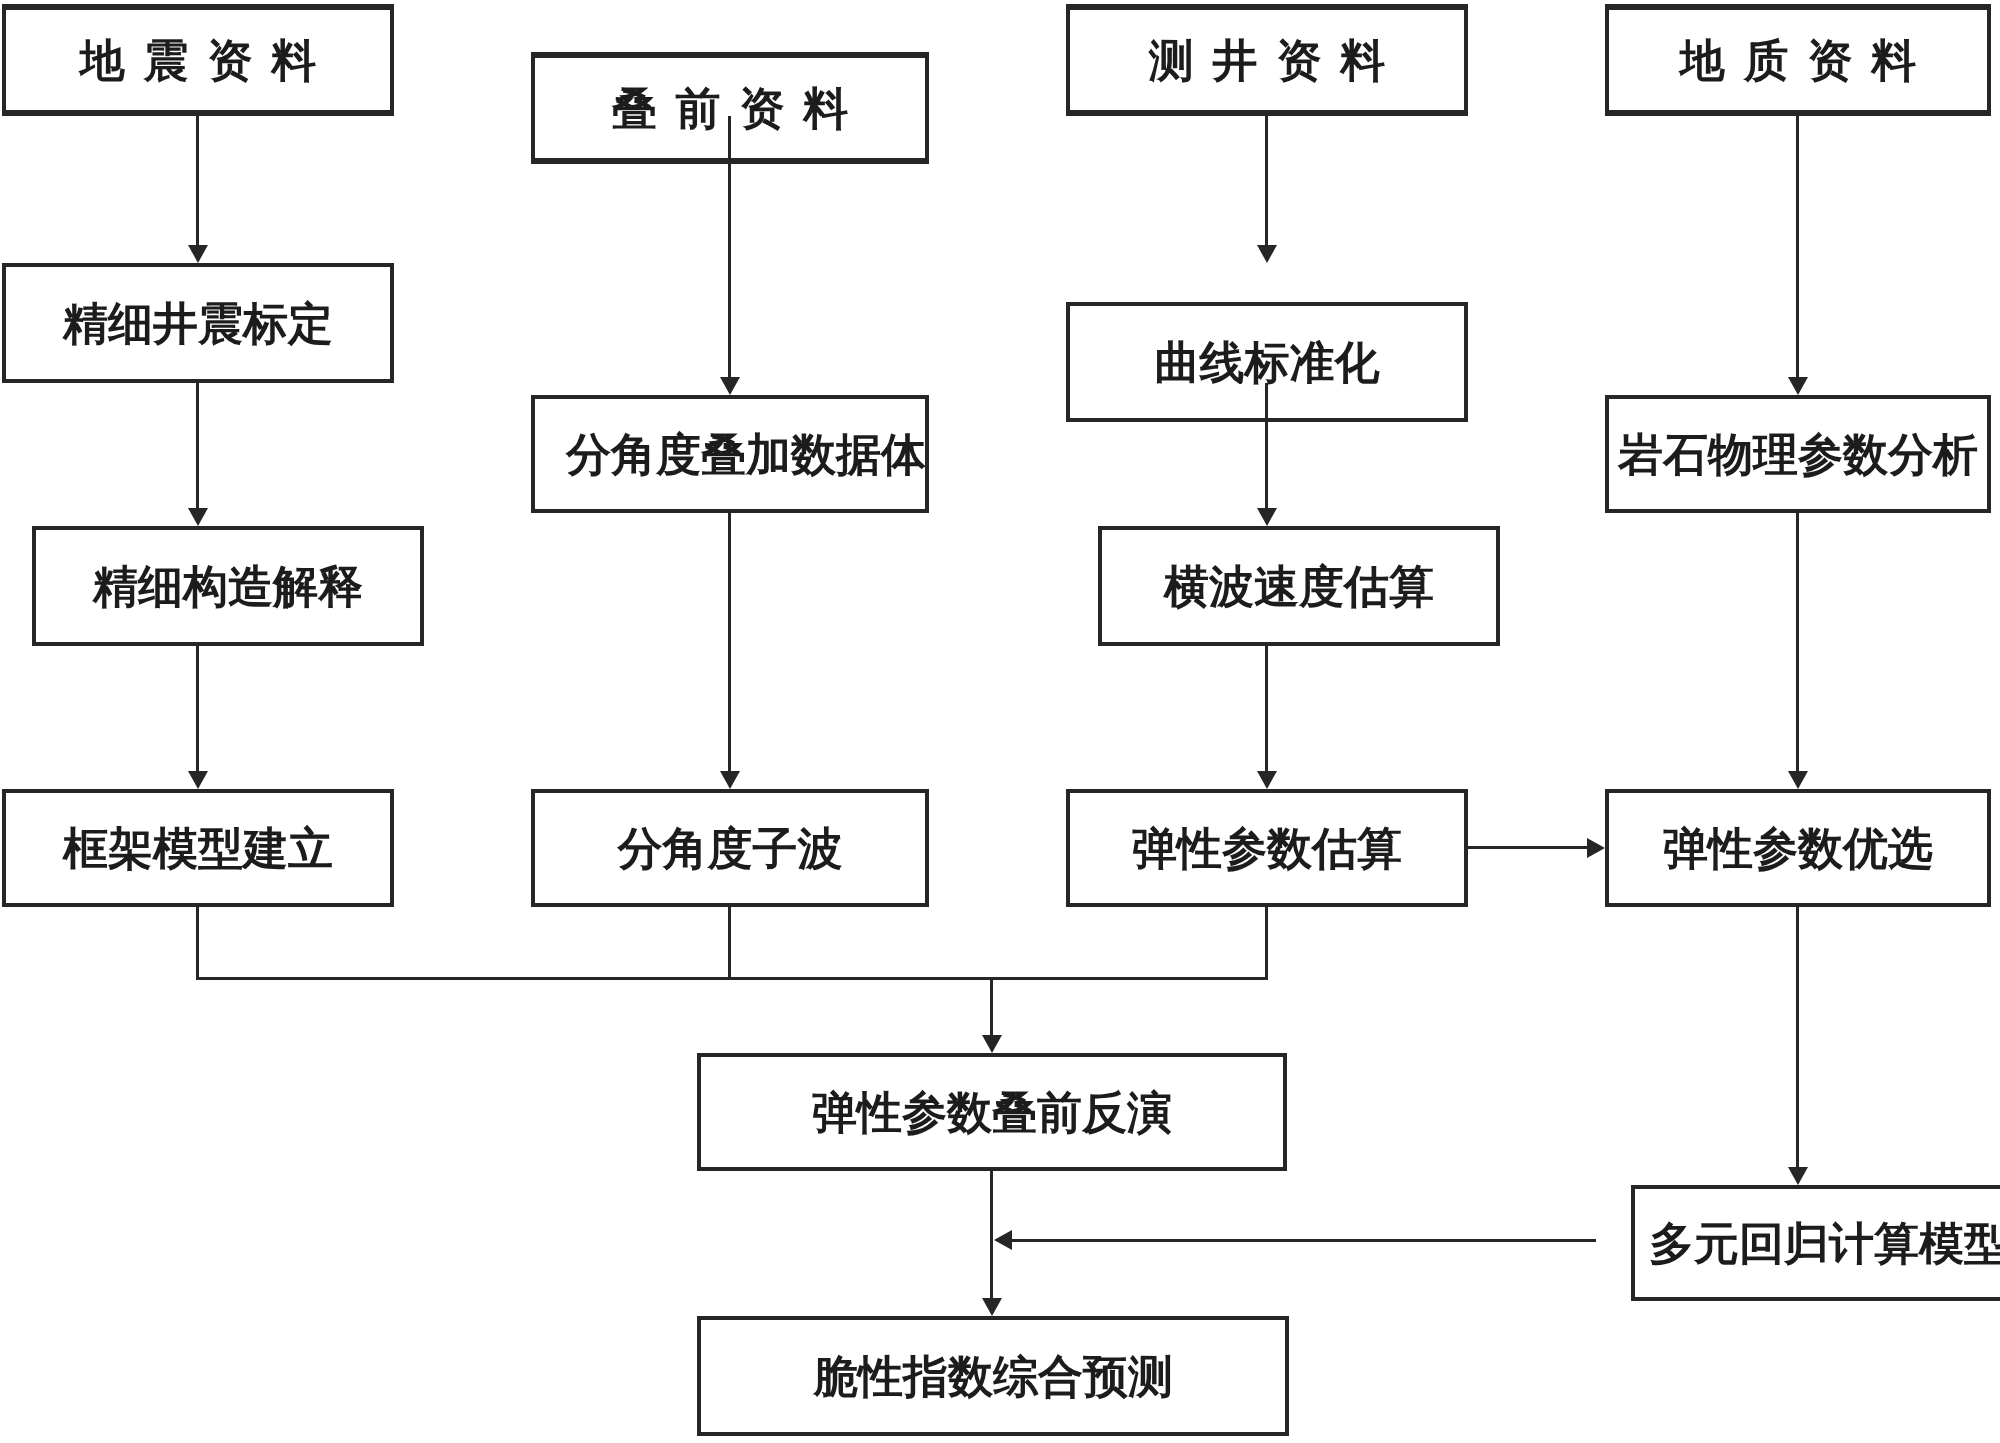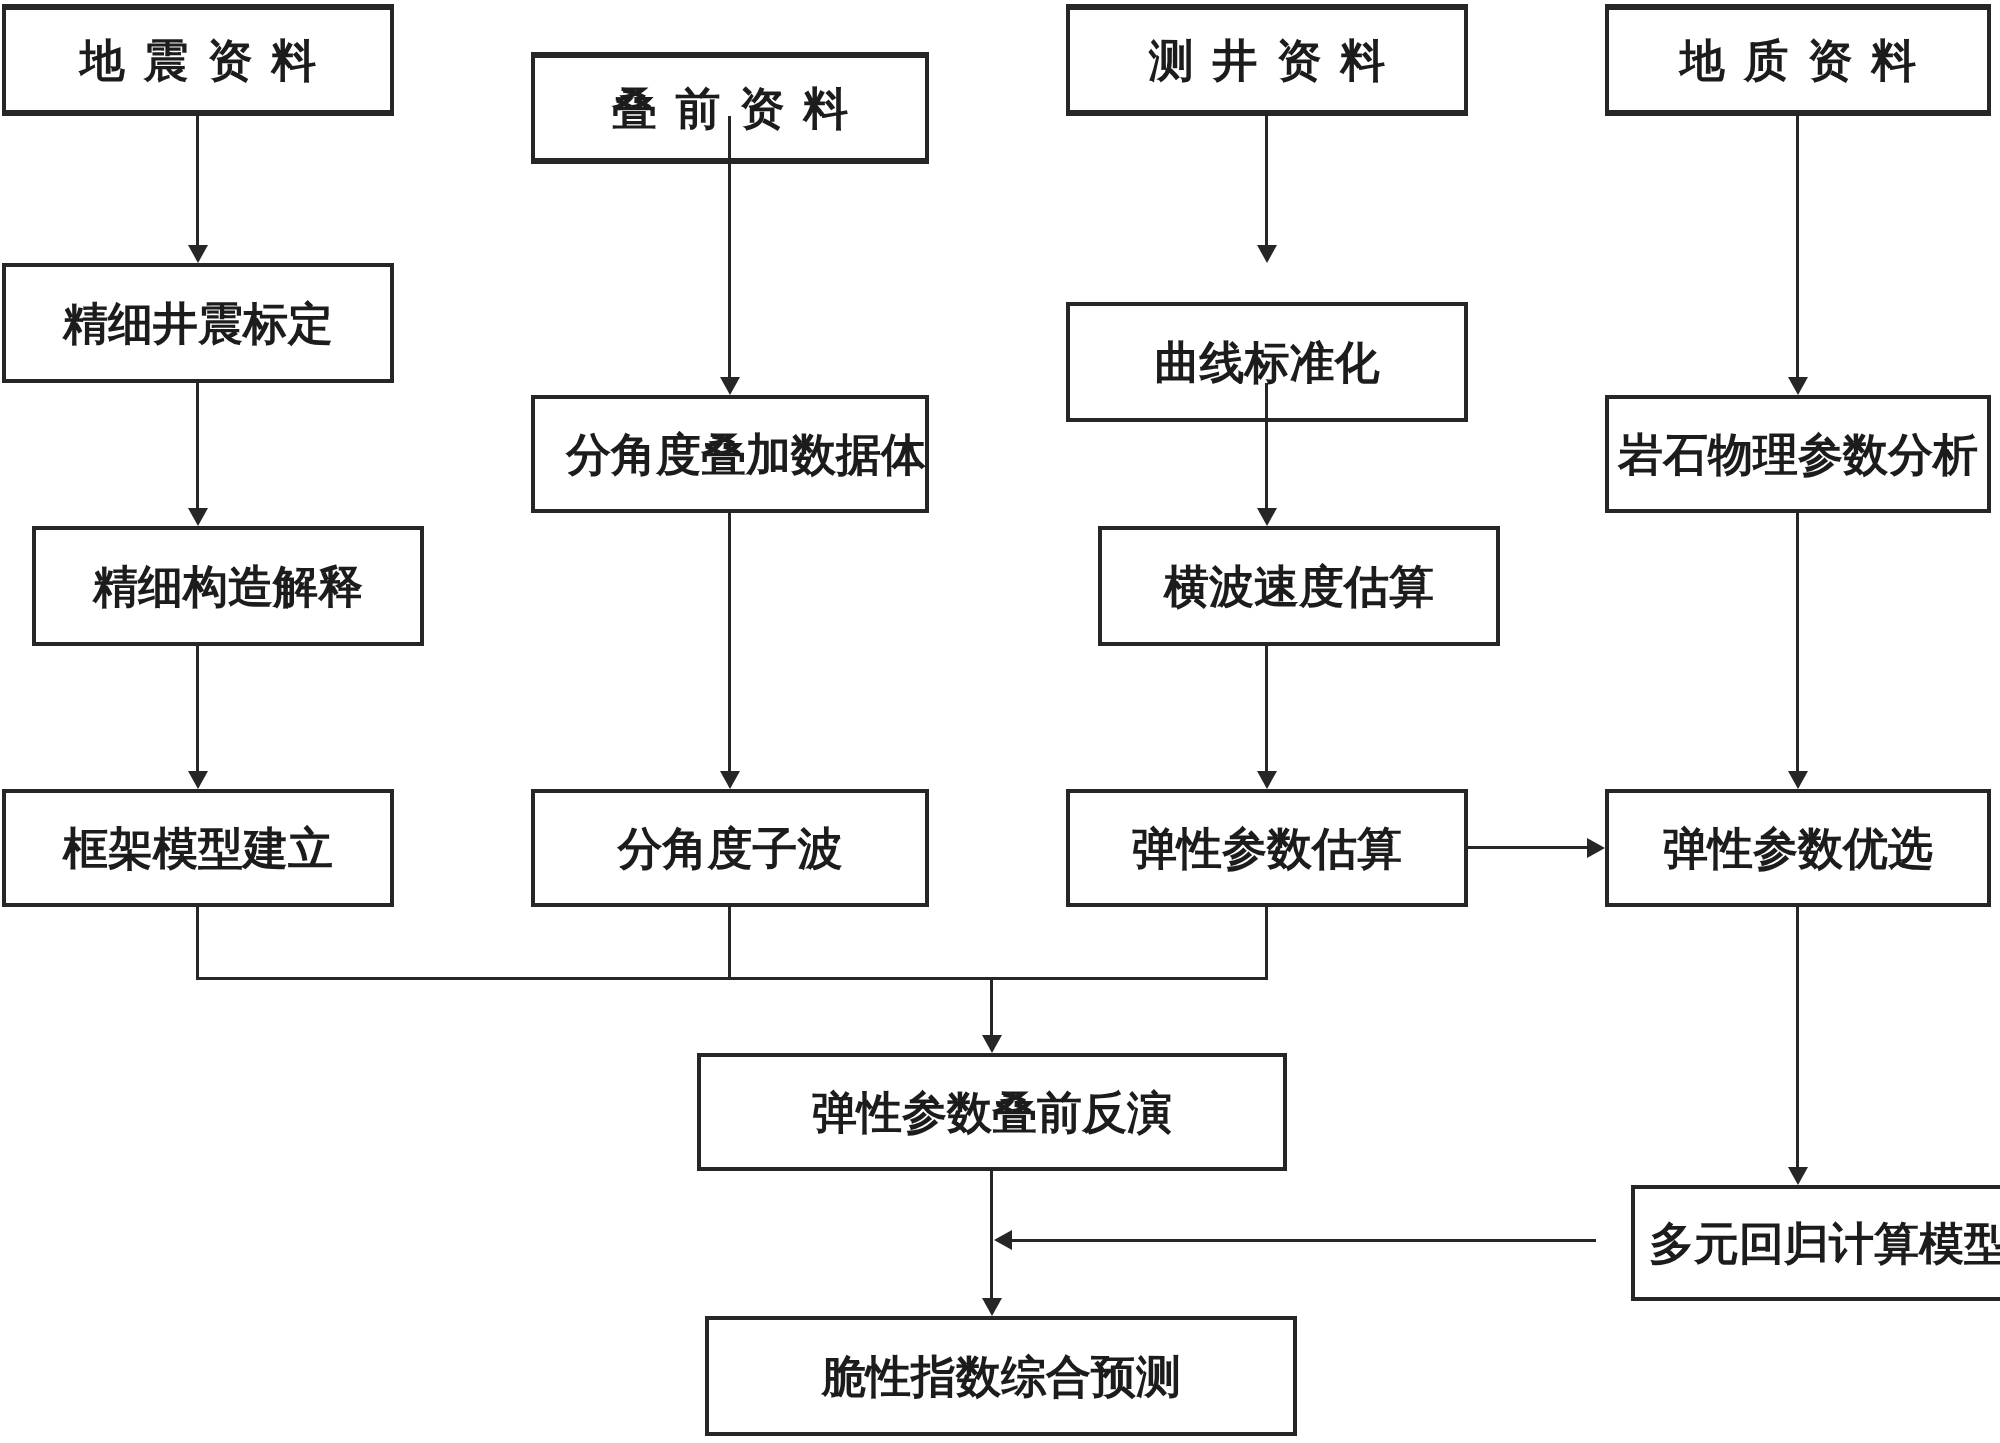--- a/index.html
+++ b/index.html
@@ -61,21 +61,21 @@
   <div class="node" style="left:2px;top:526px;width:392px;height:120px;margin-left:30px;">精细构造解释</div>
   <div class="node" style="left:1066px;top:526px;width:402px;height:120px;margin-left:32px;">横波速度估算</div>
 
   <div class="node" style="left:2px;top:789px;width:392px;height:118px;">框架模型建立</div>
   <div class="node" style="left:531px;top:789px;width:398px;height:118px;">分角度子波</div>
   <div class="node" style="left:1605px;top:789px;width:386px;height:118px;">弹性参数优选</div>
   <div class="node" style="left:1066px;top:789px;width:402px;height:118px;">弹性参数估算</div>
 
   <div class="node" style="left:697px;top:1053px;width:590px;height:118px;">弹性参数叠前反演</div>
   <div class="node" style="left:1596px;top:1185px;width:396px;height:116px;margin-left:35px;">多元回归计算模型</div>
-  <div class="node" style="left:697px;top:1316px;width:592px;height:120px;margin-left:8px;">脆性指数综合预测</div>
+  <div class="node" style="left:697px;top:1316px;width:592px;height:120px;">脆性指数综合预测</div>
 
   <div class="vl" style="left:196px;top:116px;height:130px;"></div>
   <div class="arr-d" style="left:188px;top:245px;"></div>
   <div class="vl" style="left:196px;top:383px;height:126px;"></div>
   <div class="arr-d" style="left:188px;top:508px;"></div>
   <div class="vl" style="left:196px;top:646px;height:126px;"></div>
   <div class="arr-d" style="left:188px;top:771px;"></div>
   <div class="vl" style="left:196px;top:907px;height:73px;"></div>
 
   <div class="vl" style="left:728px;top:116px;height:262px;"></div>

